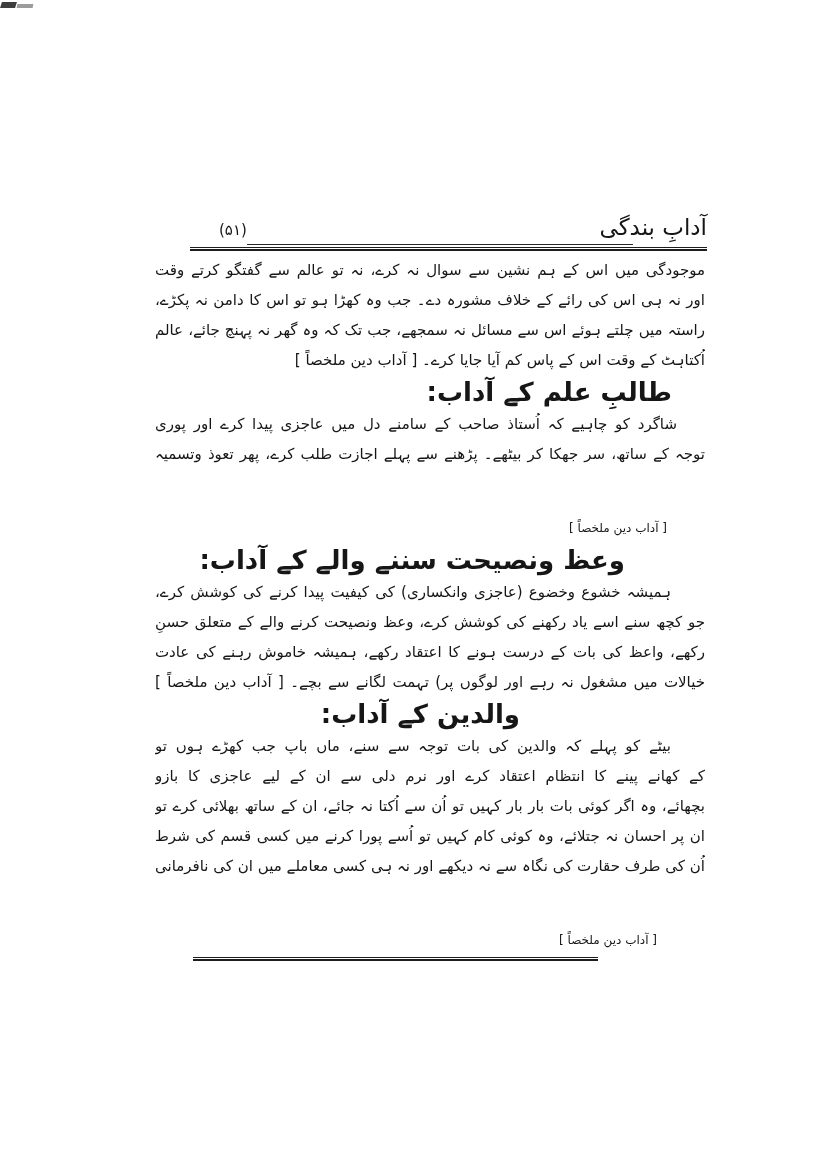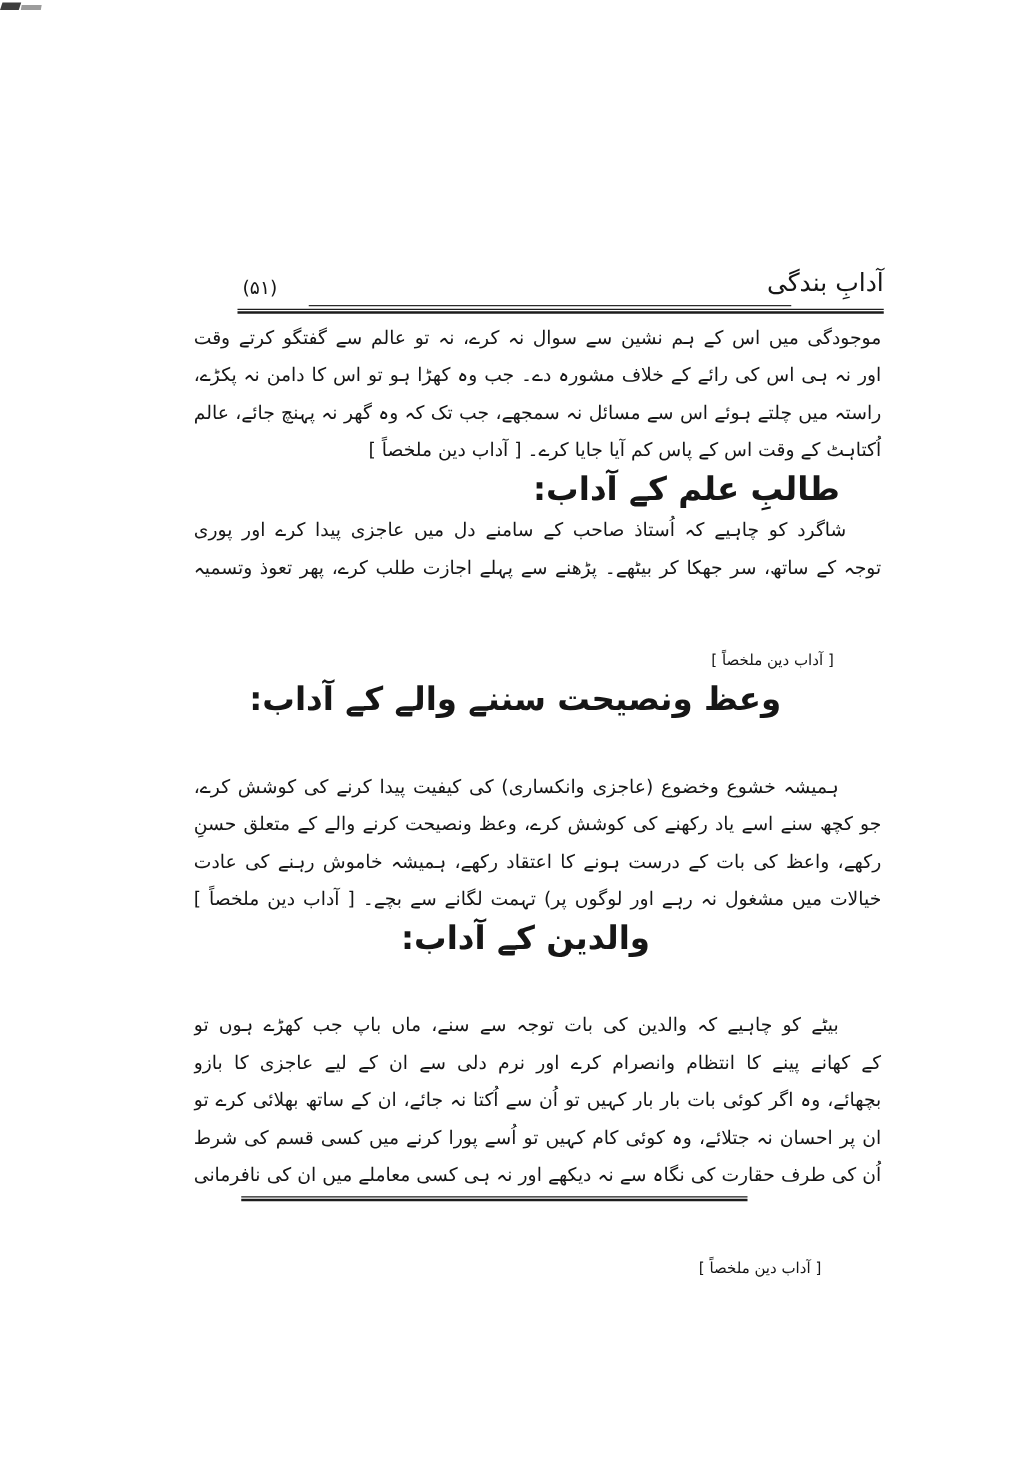--- a/index.html
+++ b/index.html
@@ -6,32 +6,32 @@
   .page {
     position:relative; width:826px; height:1169px; background:#ffffff;
     overflow:hidden; font-family:"DejaVu Sans", sans-serif; color:#161616;
   }
   
   .smudge1 { position:absolute; left:1px; top:2px; width:15px; height:6px; background:#3d3d3d; transform:skewX(-18deg); }
   .smudge2 { position:absolute; left:17px; top:4px; width:16px; height:4px; background:#9c9c9c; transform:skewX(-10deg); }
 
   
   .page-header { position:absolute; left:155px; top:206px; width:552px; height:46px; }
-  .book-title { position:absolute; right:0; top:8px; font-size:20px; direction:rtl; white-space:nowrap; }
-  .page-num { position:absolute; left:39px; top:15px; font-size:15px; direction:ltr; letter-spacing:1px; }
+  .book-title { position:absolute; right:0; top:8px; font-size:23px; direction:rtl; white-space:nowrap; }
+  .page-num { position:absolute; left:64px; top:15px; font-size:15px; direction:ltr; letter-spacing:1px; }
   .rule-thin { position:absolute; left:92px; top:38px; width:386px; height:1px; background:#2b2b2b; }
   .rule-double { position:absolute; left:35px; top:41px; width:517px; height:4px; box-sizing:border-box;
                  border-top:1px solid #1c1c1c; border-bottom:2px solid #1c1c1c; }
 
   
   .page-body { position:absolute; left:155px; top:255px; width:550px; direction:rtl; font-size:15px; }
   .line { height:30px; line-height:30px; text-align:justify; text-align-last:justify; overflow:hidden; }
   .line.end { text-align:right; text-align-last:right; }
   .ind28 { padding-right:28px; }
-  .ind34 { padding-right:34px;margin-top:37px; }
+  .ind34 { padding-right:34px; }
 
   .heading { font-weight:bold; font-size:26px; height:34px; line-height:34px; text-align:right; overflow:hidden; }
   .h-student { padding-right:33px; }
   .h-sermon  { padding-right:80px; }
   .h-parents { padding-right:185px; }
 
   .citation { height:30px; line-height:30px; font-size:12px; text-align:right; overflow:hidden;margin-top:44px; }
   .c-student { padding-right:38px; }
   .c-parents { padding-right:48px; }
 
@@ -66,22 +66,22 @@
     <div class="line">توجہ کے ساتھ، سر جھکا کر بیٹھے۔ پڑھنے سے پہلے اجازت طلب کرے، پھر تعوذ وتسمیہ</div>
     <div class="citation c-student">[ آداب دین ملخصاً ]</div>
 
     <div class="heading h-sermon">وعظ ونصیحت سننے والے کے آداب:</div>
     <div class="line ind34">ہمیشہ خشوع وخضوع (عاجزی وانکساری) کی کیفیت پیدا کرنے کی کوشش کرے،</div>
     <div class="line">جو کچھ سنے اسے یاد رکھنے کی کوشش کرے، وعظ ونصیحت کرنے والے کے متعلق حسنِ ظن</div>
     <div class="line">رکھے، واعظ کی بات کے درست ہونے کا اعتقاد رکھے، ہمیشہ خاموش رہنے کی عادت</div>
     <div class="line">خیالات میں مشغول نہ رہے اور لوگوں پر) تہمت لگانے سے بچے۔ [ آداب دین ملخصاً ]</div>
 
     <div class="heading h-parents">والدین کے آداب:</div>
-    <div class="line ind34">بیٹے کو چاہیے کہ والدین کی بات توجہ سے سنے، ماں باپ جب کھڑے ہوں تو</div>
-    <div class="line">کے کھانے پینے کا انتظام وانصرام کرے اور نرم دلی سے ان کے لیے عاجزی کا بازو</div>
+    <div class="line ind34">بیٹے کو پہلے کہ والدین کی بات توجہ سے سنے، ماں باپ جب کھڑے ہوں تو</div>
+    <div class="line">کے کھانے پینے کا انتظام اعتقاد کرے اور نرم دلی سے ان کے لیے عاجزی کا بازو</div>
     <div class="line">بچھائے، وہ اگر کوئی بات بار بار کہیں تو اُن سے اُکتا نہ جائے، ان کے ساتھ بھلائی کرے تو</div>
     <div class="line">ان پر احسان نہ جتلائے، وہ کوئی کام کہیں تو اُسے پورا کرنے میں کسی قسم کی شرط نہ لگائے،</div>
     <div class="line">اُن کی طرف حقارت کی نگاہ سے نہ دیکھے اور نہ ہی کسی معاملے میں ان کی نافرمانی کرے۔</div>
     <div class="citation c-parents">[ آداب دین ملخصاً ]</div>
 
   </div>
 
   <div class="section-divider"></div>
 
 </div>

